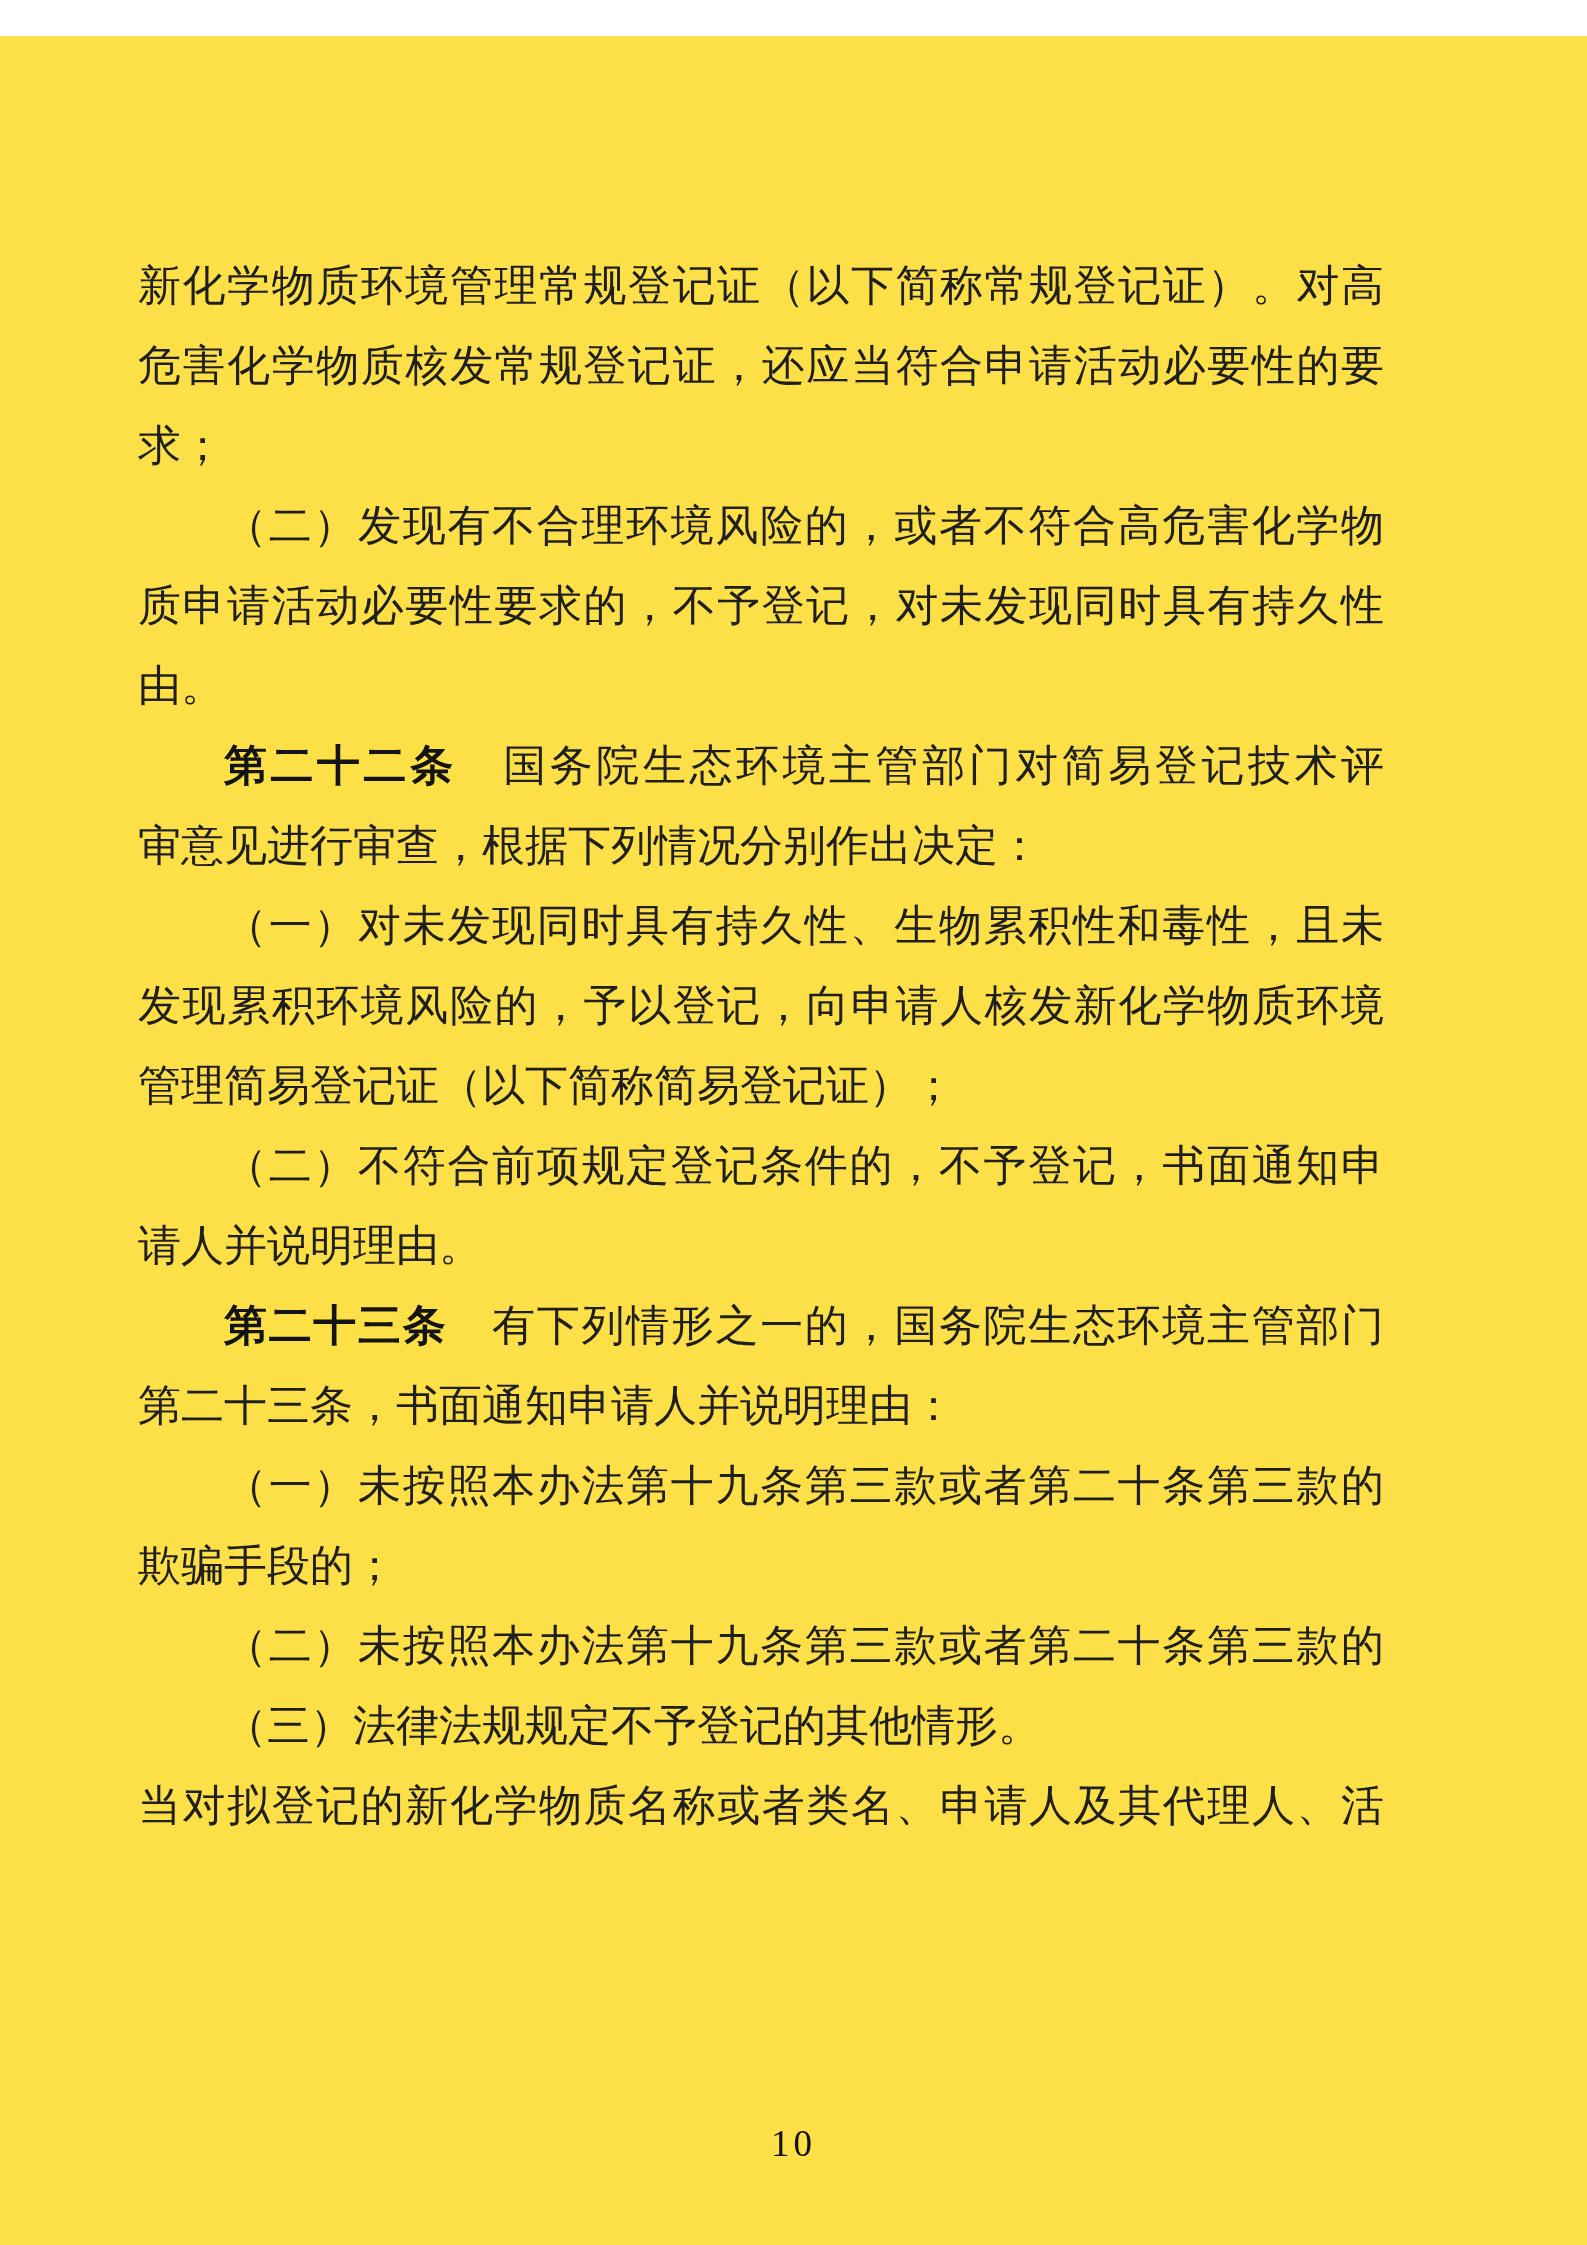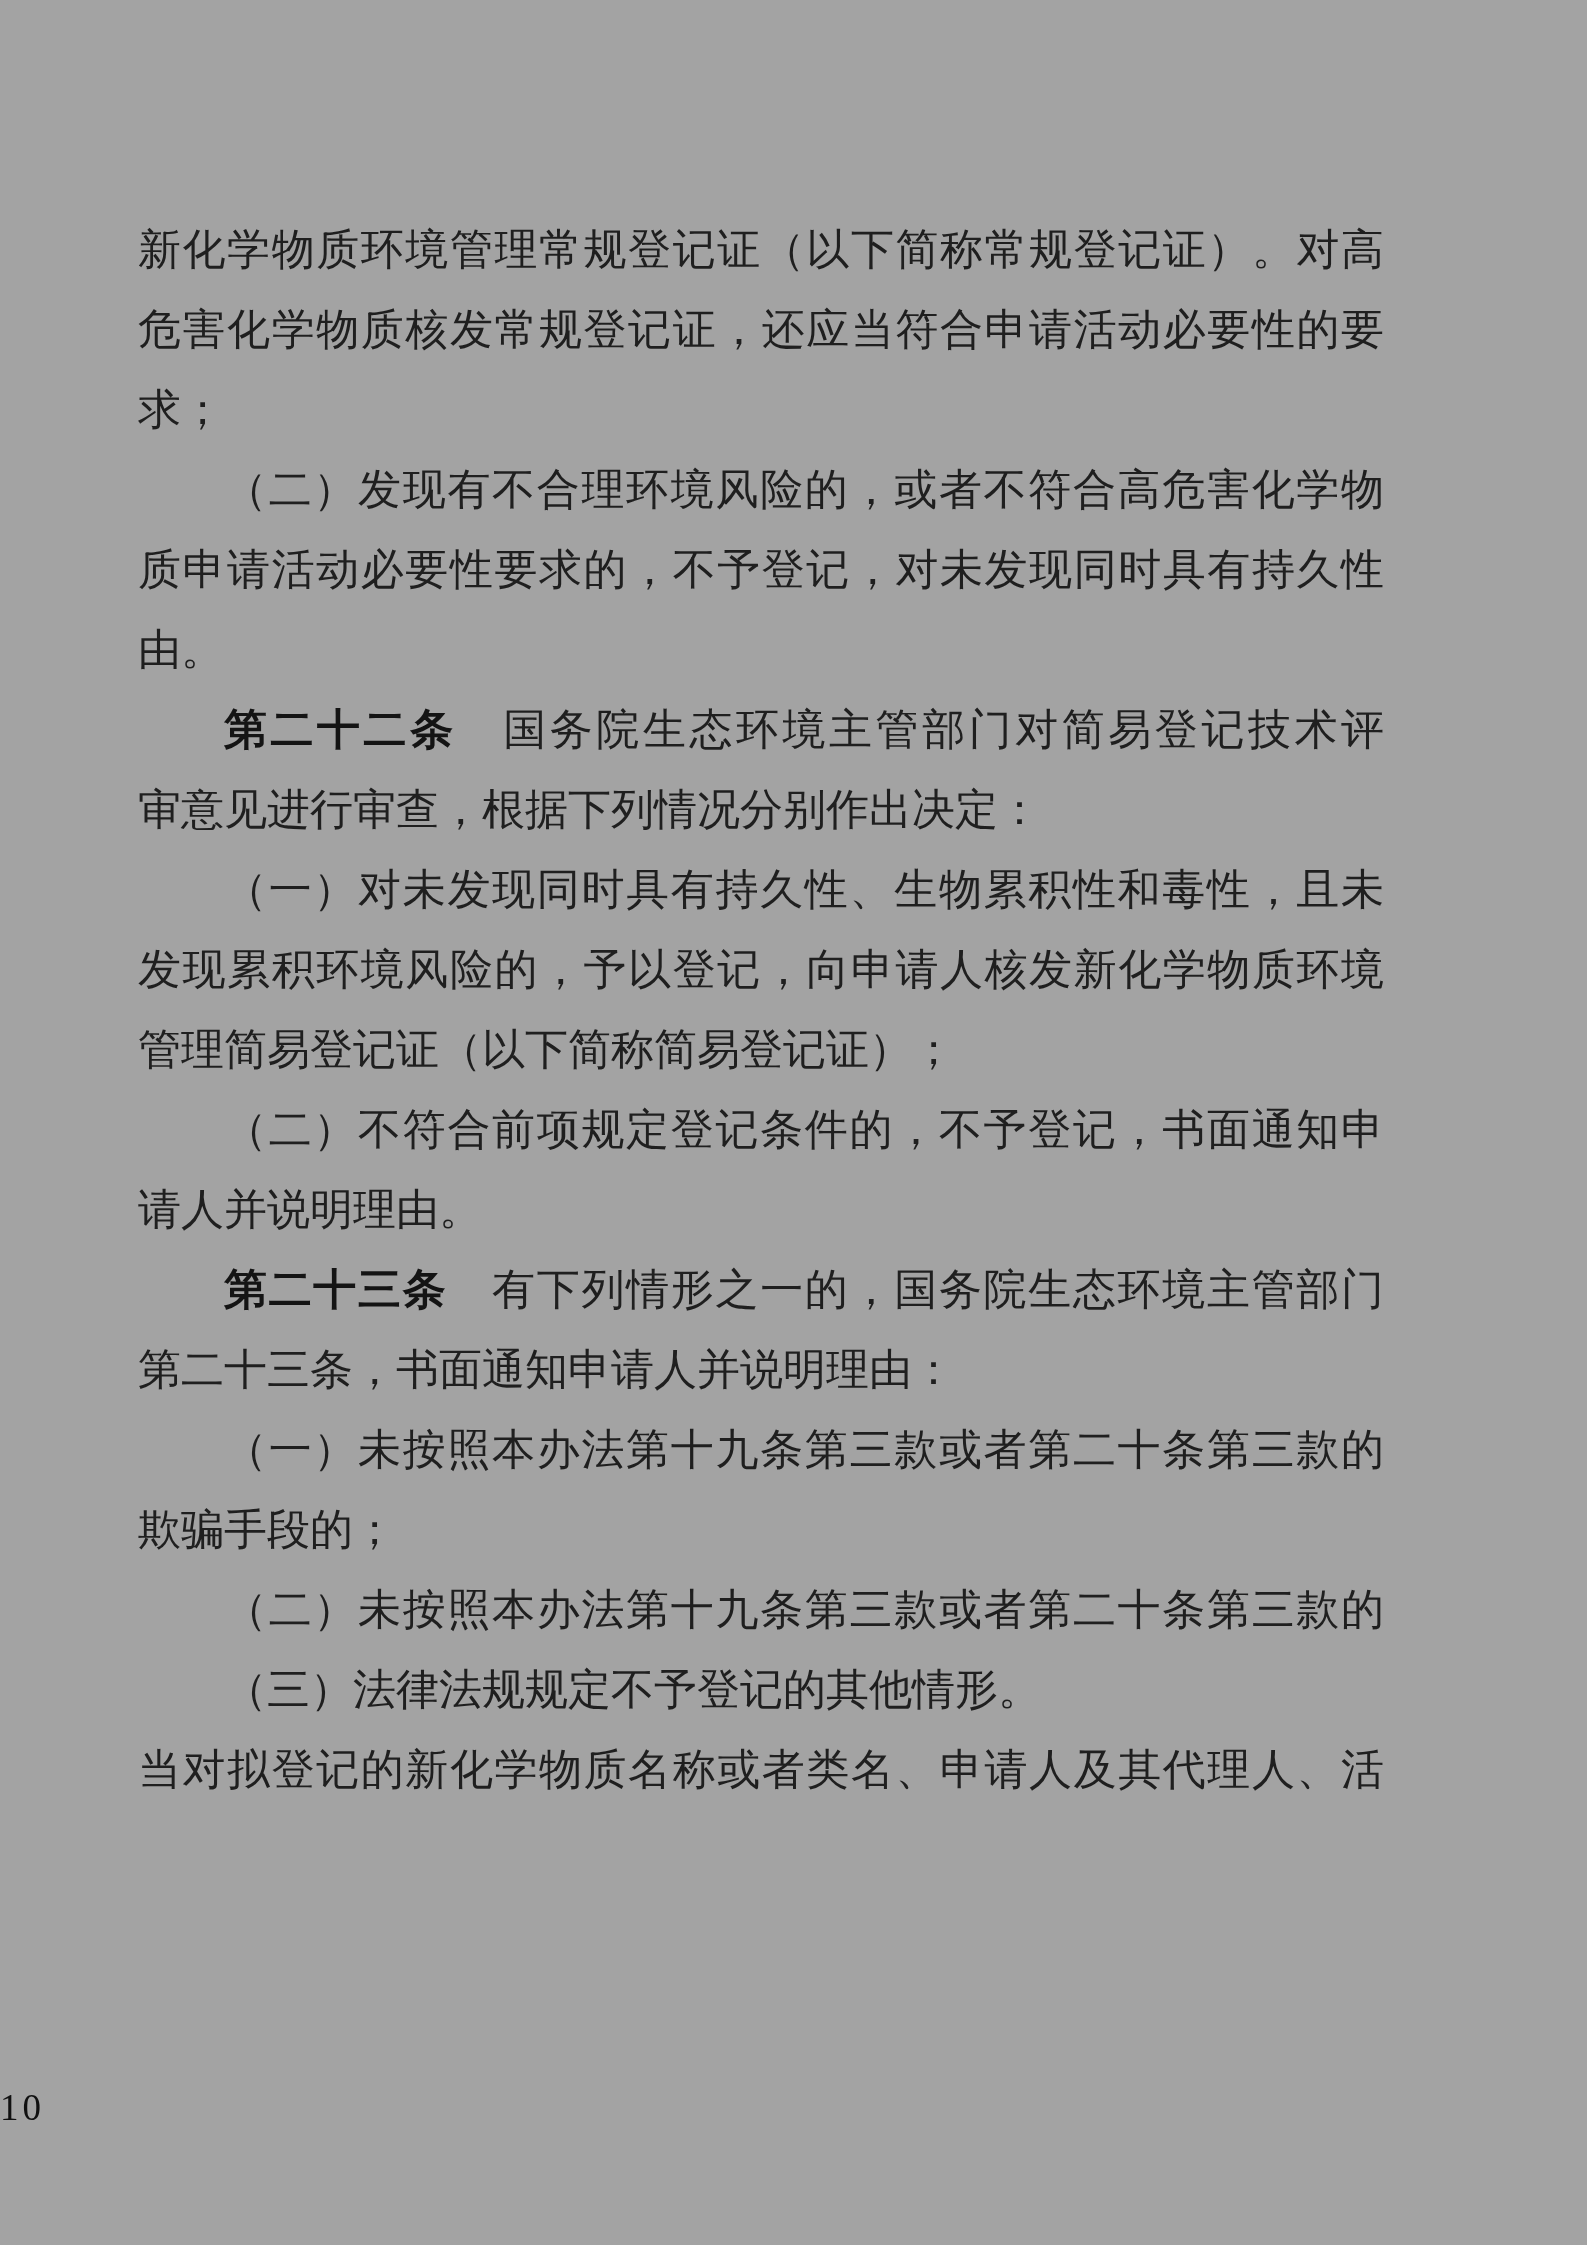--- a/index.html
+++ b/index.html
@@ -11,21 +11,22 @@
     width: 1587px;
     height: 2245px;
     position: relative;
     font-family: "Liberation Serif", "DejaVu Serif", serif;
     color: #1f1f1f;
     overflow: hidden;
   }
   .page {
     position: absolute;
     inset: 0;
-    background: #a3a3a3;
+    background: #fde047;
+    margin-top: 36px;
   }
   .textblock {
     position: absolute;
     left: 138px;
     top: 210px;
     width: 1246px;
   }
   .line {
     font-size: 43px;
     line-height: 80px;
@@ -46,20 +47,21 @@
   }
   .art {
     font-weight: bold;
     color: #141414;
   }
   .pagenum {
     position: absolute;
     top: 2086px;
     left: 0;
     width: 100%;
+    text-align: center;
     font-size: 37px;
     line-height: 44px;
     letter-spacing: 4px;
     color: #111111;
   }
 </style>
 </head>
 <body>
 
 <div class="page">

